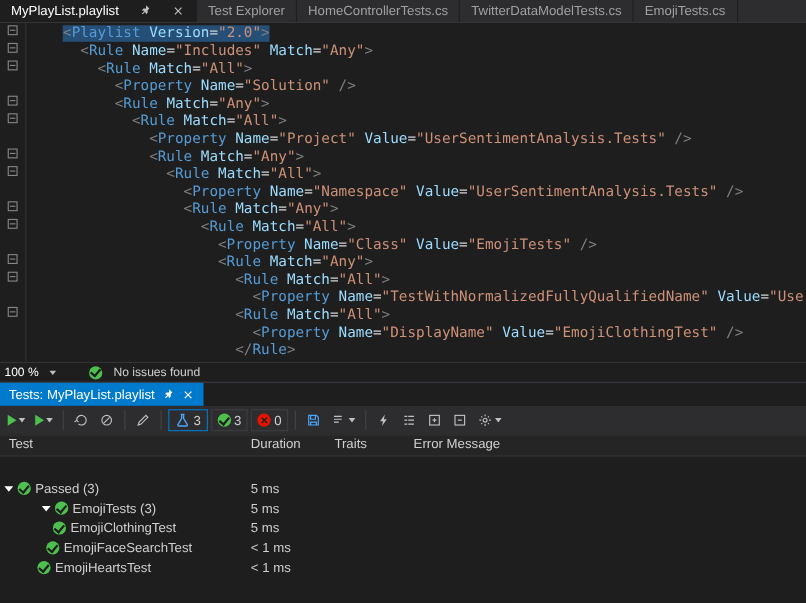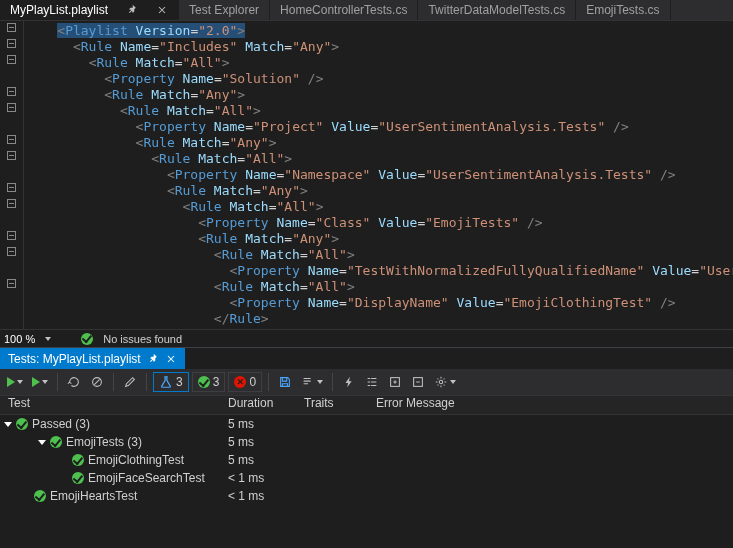--- a/index.html
+++ b/index.html
@@ -137,21 +137,21 @@
     display: flex;
     background: #252526;
     color: #d0d0d0;
     font-size: 12px;
     border-top: 1px solid #333;
     border-bottom: 1px solid #333;
     height: 20px;
   }
   .grid-head > div { padding: 0 8px; }
   .c-test{ width:220px; } .c-dur{ width:76px;} .c-tr{width:72px;} .c-err{flex:1;}
-  .grid-body { flex:1; overflow:auto; background:#1e1e1e; }
+  .grid-body { flex:1; overflow:auto; background:#1e1e1e;margin-top:20px; }
   .row {
     display:flex; align-items:center;
     height:18px;
     color:#d0d0d0;
   }
   .row .name { width:220px; display:flex; align-items:center; gap:4px; }
   .row .dur  { width:76px; padding-left:8px; }
   .caret {
     width:0;height:0;border-left:4px solid transparent;border-right:4px solid transparent;border-top:5px solid #fff;
     transform: translateY(0);
@@ -335,28 +335,28 @@
   </div>
   <div class="row">
     <div class="name" style="padding-left:38px;">
         <span class="caret"></span>
         <span class="green-c"></span>
         <span>EmojiTests (3)</span>
       </div>
     <div class="dur">5 ms</div>
   </div>
   <div class="row">
-    <div class="name" style="padding-left:72px;">
+    <div class="name" style="padding-left:48px;">
         <span class="green-c"></span>
         <span>EmojiClothingTest</span>
       </div>
     <div class="dur">5 ms</div>
   </div>
   <div class="row">
-    <div class="name" style="padding-left:72px;">
+    <div class="name" style="padding-left:42px;">
         <span class="green-c"></span>
         <span>EmojiFaceSearchTest</span>
       </div>
     <div class="dur">&lt; 1 ms</div>
   </div>
   <div class="row">
     <div class="name" style="padding-left:34px;">
         <span class="green-c"></span>
         <span>EmojiHeartsTest</span>
       </div>

